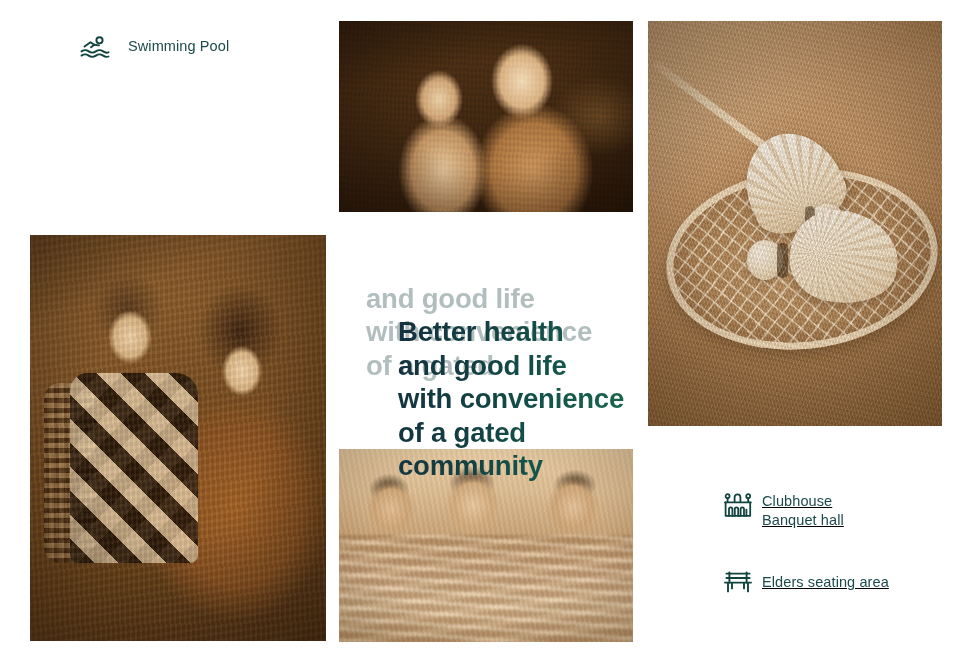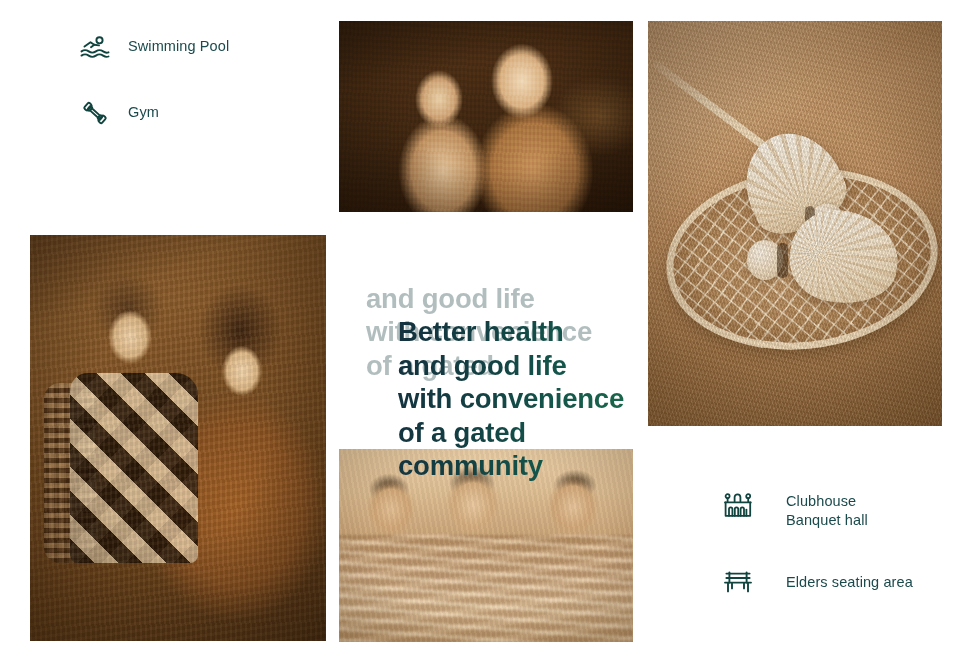--- a/index.html
+++ b/index.html
@@ -224,21 +224,21 @@
   .amenity-icon {
     flex: 0 0 auto;
     width: 34px;
     height: 34px;
     display: flex;
     align-items: center;
     justify-content: center;
     color: #11443f;
   }
   #amenities-right .amenity-icon { width: 32px; height: 32px; gap: 0; }
-  #amenities-right .amenity-item { gap: 32px; }
+  #amenities-right .amenity-item { gap: 8px; text-decoration: underline; }
 
   .amenity-icon svg { display: block; }
 
   .amenity-label {
     font-size: 14.5px;
     line-height: 1.32;
     color: #1b4a4c;
     letter-spacing: .1px;
     padding-top: 7px;
     white-space: pre-line;
@@ -332,34 +332,20 @@
           <circle cx="19.5" cy="6.3" r="3.1" fill="none"></circle>
           <path d="M4.5 12.6 L10.5 8.2 L14.2 10.8 L11.0 13.2" fill="none"></path>
           <path d="M14.2 10.8 L19.0 11.4" fill="none"></path>
           <path d="M1.5 17.4 c2.6-1.8 4.6-1.8 7.2 0 c2.6 1.8 4.6 1.8 7.2 0 c2.6-1.8 4.6-1.8 7.2 0 c2.0 1.4 3.6 1.7 5.4 .9" fill="none"></path>
           <path d="M1.5 21.6 c2.6-1.8 4.6-1.8 7.2 0 c2.6 1.8 4.6 1.8 7.2 0 c2.6-1.8 4.6-1.8 7.2 0 c2.0 1.4 3.6 1.7 5.4 .9" fill="none"></path>
         </svg>
       </span>
       <span class="amenity-label">Swimming Pool</span>
     </div>
 
-    <div class="amenity-item">
-      <span class="amenity-icon">
-        <svg width="28" height="28" viewBox="0 0 28 28" fill="none" stroke="#11443f" stroke-width="1.9" stroke-linecap="round" stroke-linejoin="round">
-          <g transform="rotate(42 14 14)">
-            <rect x="2.2" y="10.2" width="4.6" height="7.6" rx="1.5"></rect>
-            <rect x="5.8" y="11.6" width="2.8" height="4.8" rx="1"></rect>
-            <rect x="8.4" y="12.6" width="11.2" height="2.8" rx="1.2"></rect>
-            <rect x="19.4" y="11.6" width="2.8" height="4.8" rx="1"></rect>
-            <rect x="21.2" y="10.2" width="4.6" height="7.6" rx="1.5"></rect>
-          </g>
-        </svg>
-      </span>
-      <span class="amenity-label">Gym</span>
-    </div>
 
 
   </div>
 
   <div class="amenity-list" id="amenities-right">
 
     <div class="amenity-item">
       <span class="amenity-icon">
         <svg width="30" height="28" viewBox="0 0 30 28" fill="none" stroke="#11443f" stroke-width="1.8" stroke-linecap="round" stroke-linejoin="round">
           <circle cx="4.6" cy="4.2" r="2.0"></circle>

